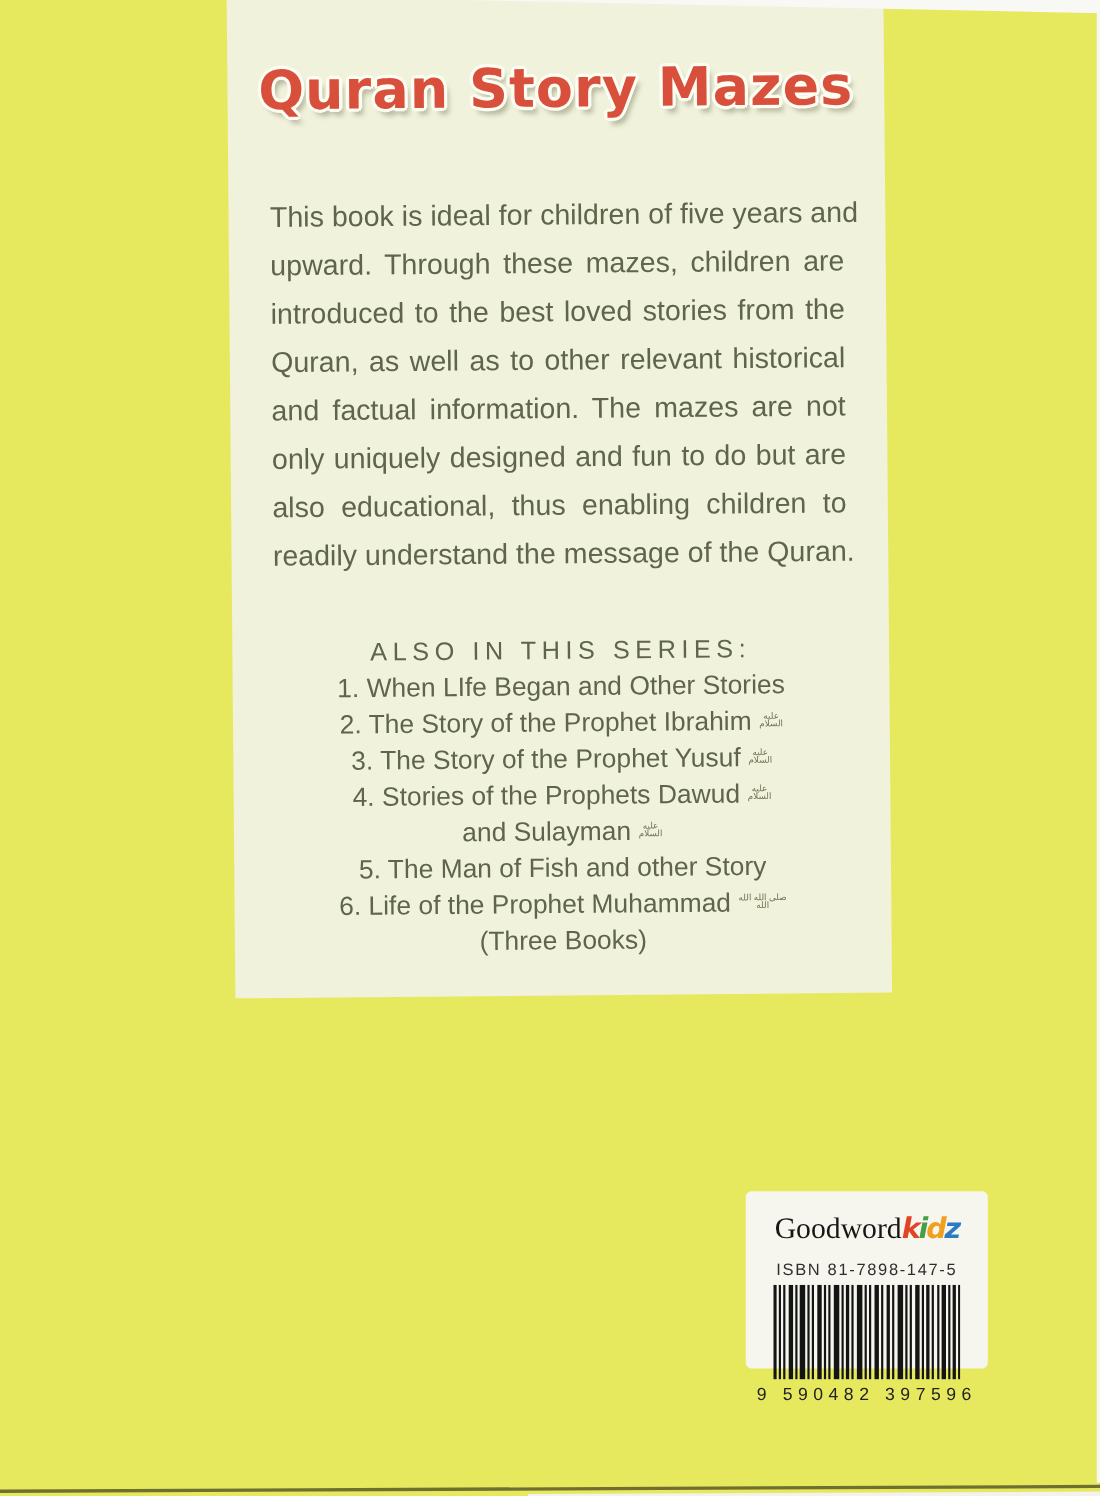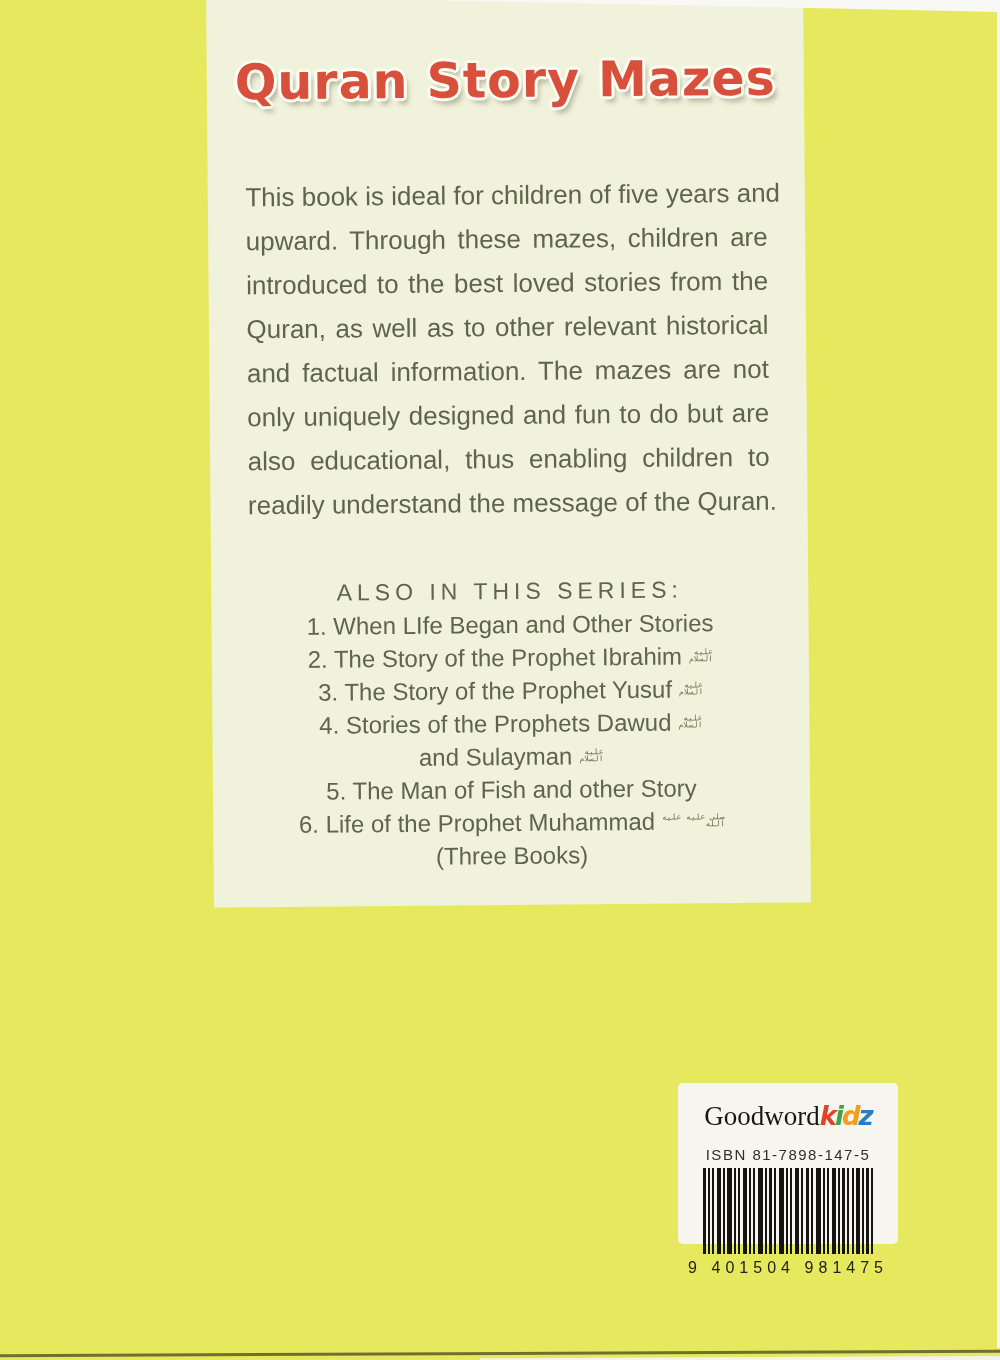--- a/index.html
+++ b/index.html
@@ -25,22 +25,22 @@
                      4px 6px 5px rgba(110,110,80,0.45);}
 
   .description{width:522px;margin:64px auto 0 auto;color:#5e654a;font-size:26px;line-height:44px;}
   .para-line{text-align:justify;text-align-last:justify;white-space:nowrap;}
   .para-line.last{text-align-last:left;}
 
   .series{margin-top:50px;text-align:center;color:#5e654a;}
   .series-heading{font-size:23px;letter-spacing:5px;line-height:33px;}
   .series-item{font-size:24px;line-height:33px;white-space:nowrap;}
   .honorific{display:inline-block;vertical-align:middle;margin-left:7px;margin-top:-6px;
-             font-family:Liberation Mono, monospace;font-size:8px;line-height:7px;
-             color:#6b7150;text-align:right;}
+             font-family:Liberation Sans, sans-serif;font-size:8px;line-height:7px;
+             color:#6b7150;text-align:center;}
 
   .isbn-box{position:absolute;left:678px;top:1083px;width:220px;height:161px;
             background:#f7f6ee;border-radius:5px;text-align:center;}
   .logo{margin-top:18px;white-space:nowrap;}
   .logo-goodword{font-family:"Liberation Serif",serif;font-size:27px;color:#161616;}
   .logo-kidz{font-family:"DejaVu Sans",sans-serif;font-weight:bold;font-style:italic;
              font-size:26px;letter-spacing:-2px;}
   .kz-k{color:#e04328;} .kz-i{color:#44a047;} .kz-d{color:#f0a01e;} .kz-z{color:#2b7bc2;}
   .isbn-line{margin-top:14px;font-size:15px;font-weight:normal;letter-spacing:1.5px;color:#2e2e2e;}
   .barcode{margin-top:5px;}
@@ -88,21 +88,21 @@
 
         <div class="series-item">
           <span>and Sulayman</span><span class="honorific"><span>عليه</span><br><span>السلام</span></span>
         </div>
 
         <div class="series-item">
           <span>5. The Man of Fish and other Story</span>
         </div>
 
         <div class="series-item">
-          <span>6. Life of the Prophet Muhammad</span><span class="honorific"><span>صلى عليه عليه</span><br><span>الله</span></span>
+          <span>6. Life of the Prophet Muhammad</span><span class="honorific"><span>صلى الله الله</span><br><span>الله</span></span>
         </div>
 
         <div class="series-item">
           <span>(Three Books)</span>
         </div>
       </div>
     </div>
 
     <div class="isbn-box">
       <div class="logo">
@@ -142,22 +142,22 @@
           <rect x="144" y="0" width="2" height="86"></rect>
             <rect x="149" y="0" width="2" height="86"></rect>
           <rect x="153" y="0" width="4" height="86"></rect>
             <rect x="159" y="0" width="2" height="86"></rect>
           <rect x="163" y="0" width="3" height="86"></rect>
             <rect x="168" y="0" width="2" height="86"></rect>
         </g>
       </svg>
       <div class="barcode-digits">
         <span>9</span>
-        <span>401504</span>
-        <span>981475</span>
+        <span>590482</span>
+        <span>397596</span>
       </div>
     </div>
 
     <div class="book-bottom-edge"></div>
   </div>
 
   <div class="bg-wedge-top"></div>
   <div class="bg-sliver-right"></div>
   <div class="bg-sliver-bottom"></div>
 </div>

